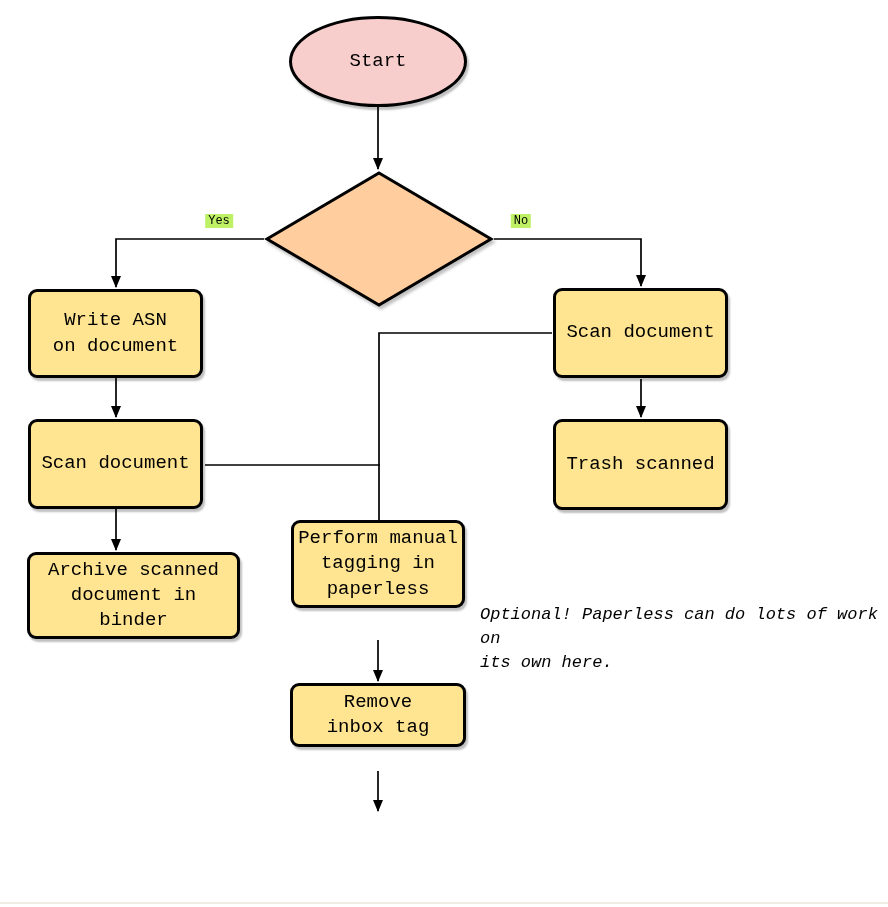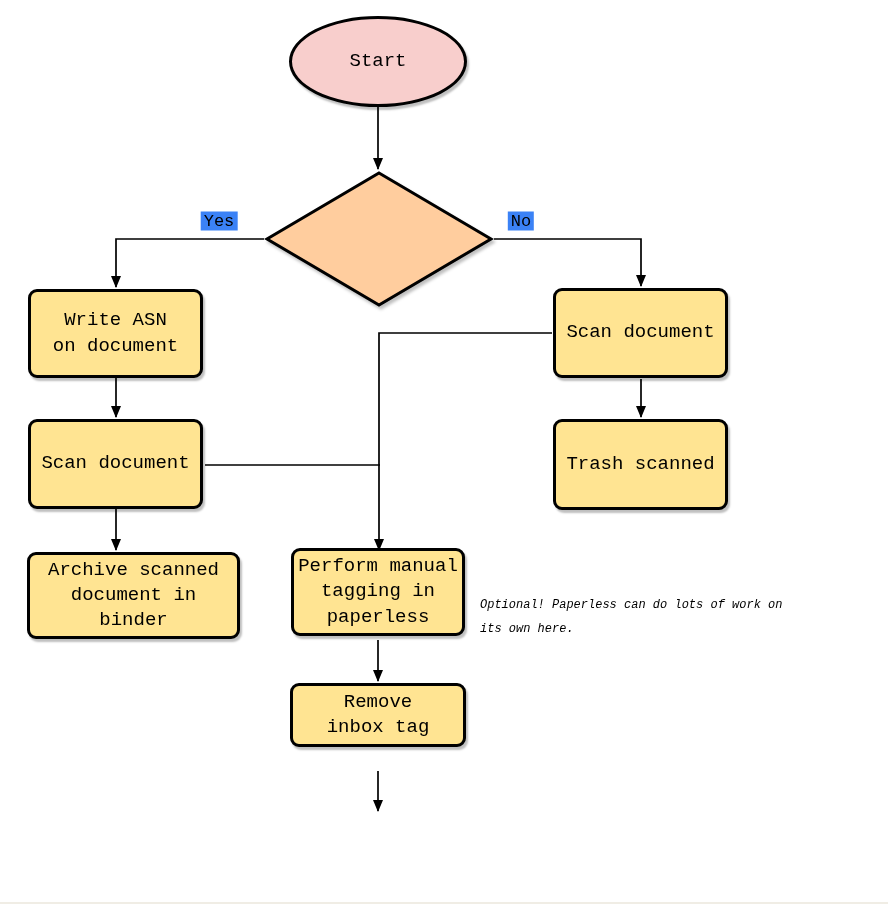--- a/index.html
+++ b/index.html
@@ -23,24 +23,24 @@
   }
   .process{background:var(--process-fill,#FFE492);border-radius:9px;}
   .terminator{background:var(--terminator-fill,#F8CECC);border-radius:50%;}
   .node-label{white-space:pre-line;}
   .diamond-shape{filter:drop-shadow(2px 3px 1.5px rgba(0,0,0,0.25));}
   .diamond-label{
     position:absolute;display:flex;align-items:center;justify-content:center;text-align:center;
     font-size:19px;line-height:1.32;white-space:pre-line;
   }
   .edge-label{
-    position:absolute;transform:translate(-50%,-50%);font-size:17px;background:#3b82f6;padding:0 3px;
+    position:absolute;transform:translate(-50%,-50%);font-size:12px;background:#bef264;padding:0 3px;
   }
   .annotation{
-    position:absolute;font-size:12px;font-style:italic;line-height:24px;white-space:pre-line;
+    position:absolute;font-size:17px;font-style:italic;line-height:24px;white-space:pre-line;margin-top:10px;
   }
   .bottom-rule{position:absolute;left:0;top:902px;width:888px;height:2px;background:#f0ede5;}
 </style>
 </head>
 <body>
 
 <div class="canvas">
 
   <svg class="edges" viewBox="0 0 888 907">
     <defs>
@@ -88,21 +88,21 @@
   </div>
 
   <div class="node process" style="left:553px;top:288px;width:175px;height:90px">
     <span class="node-label">Scan document</span>
   </div>
 
   <div class="node process" style="left:553px;top:419px;width:175px;height:91px">
     <span class="node-label">Trash scanned</span>
   </div>
 
-  <div class="node process" style="left:291px;top:548px;width:174px;height:88px">
+  <div class="node process" style="left:291px;top:520px;width:174px;height:88px">
     <span class="node-label">Perform manual
 tagging in
 paperless</span>
   </div>
 
   <div class="annotation" style="left:480px;top:593px;width:402px">Optional! Paperless can do lots of work on
 its own here.</div>
 
   <div class="node process" style="left:290px;top:683px;width:176px;height:64px">
     <span class="node-label">Remove

